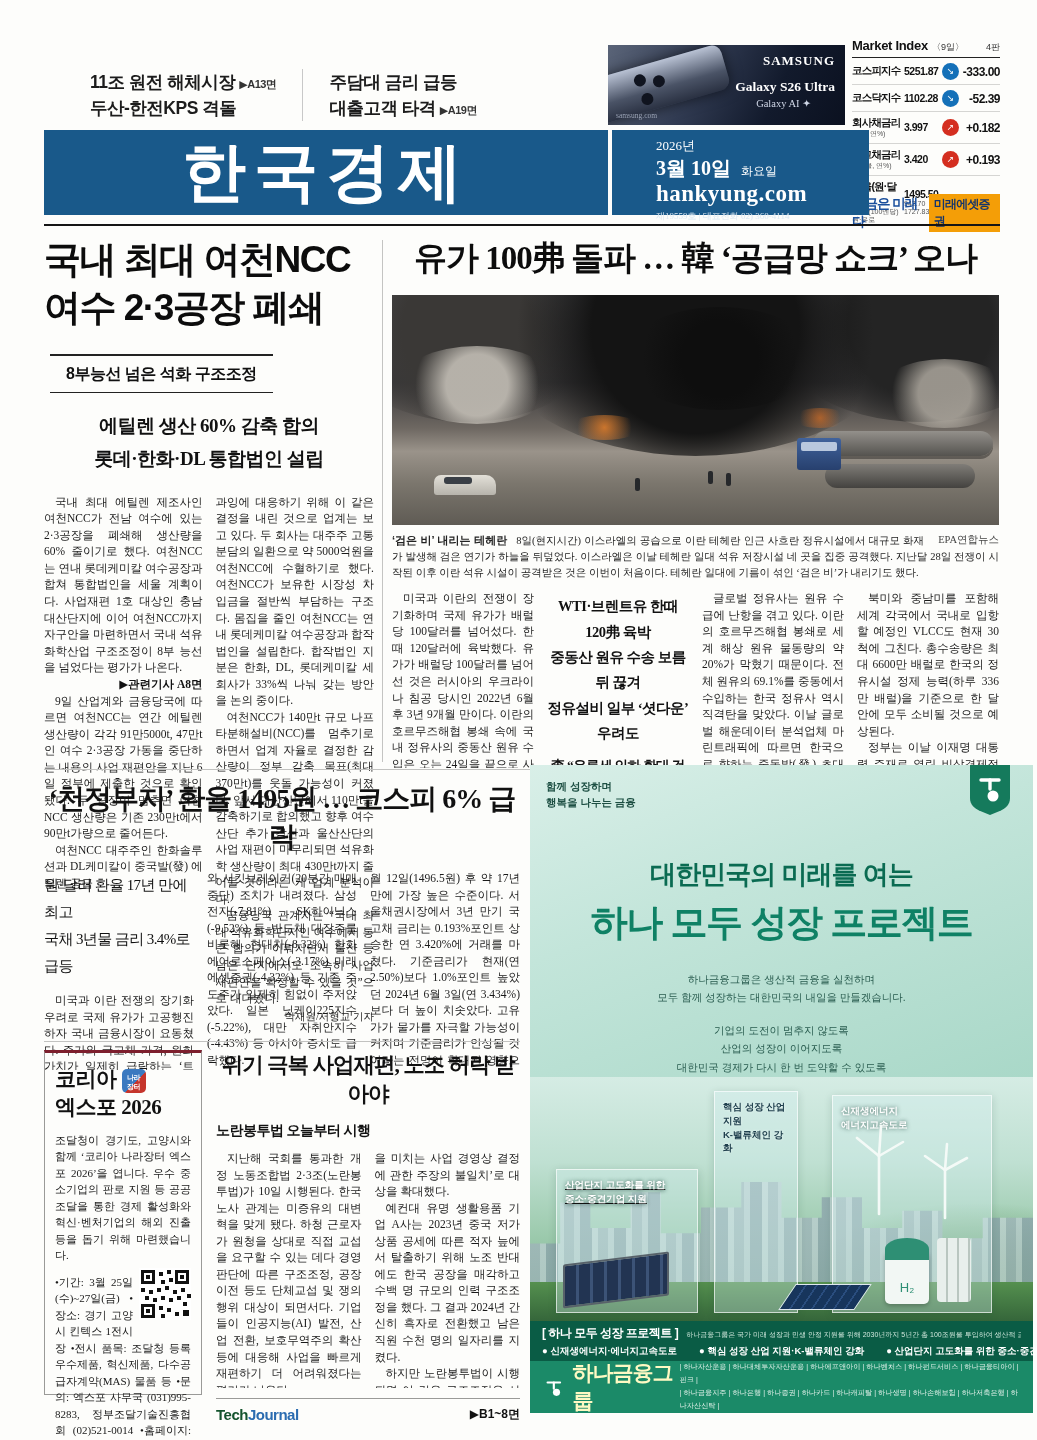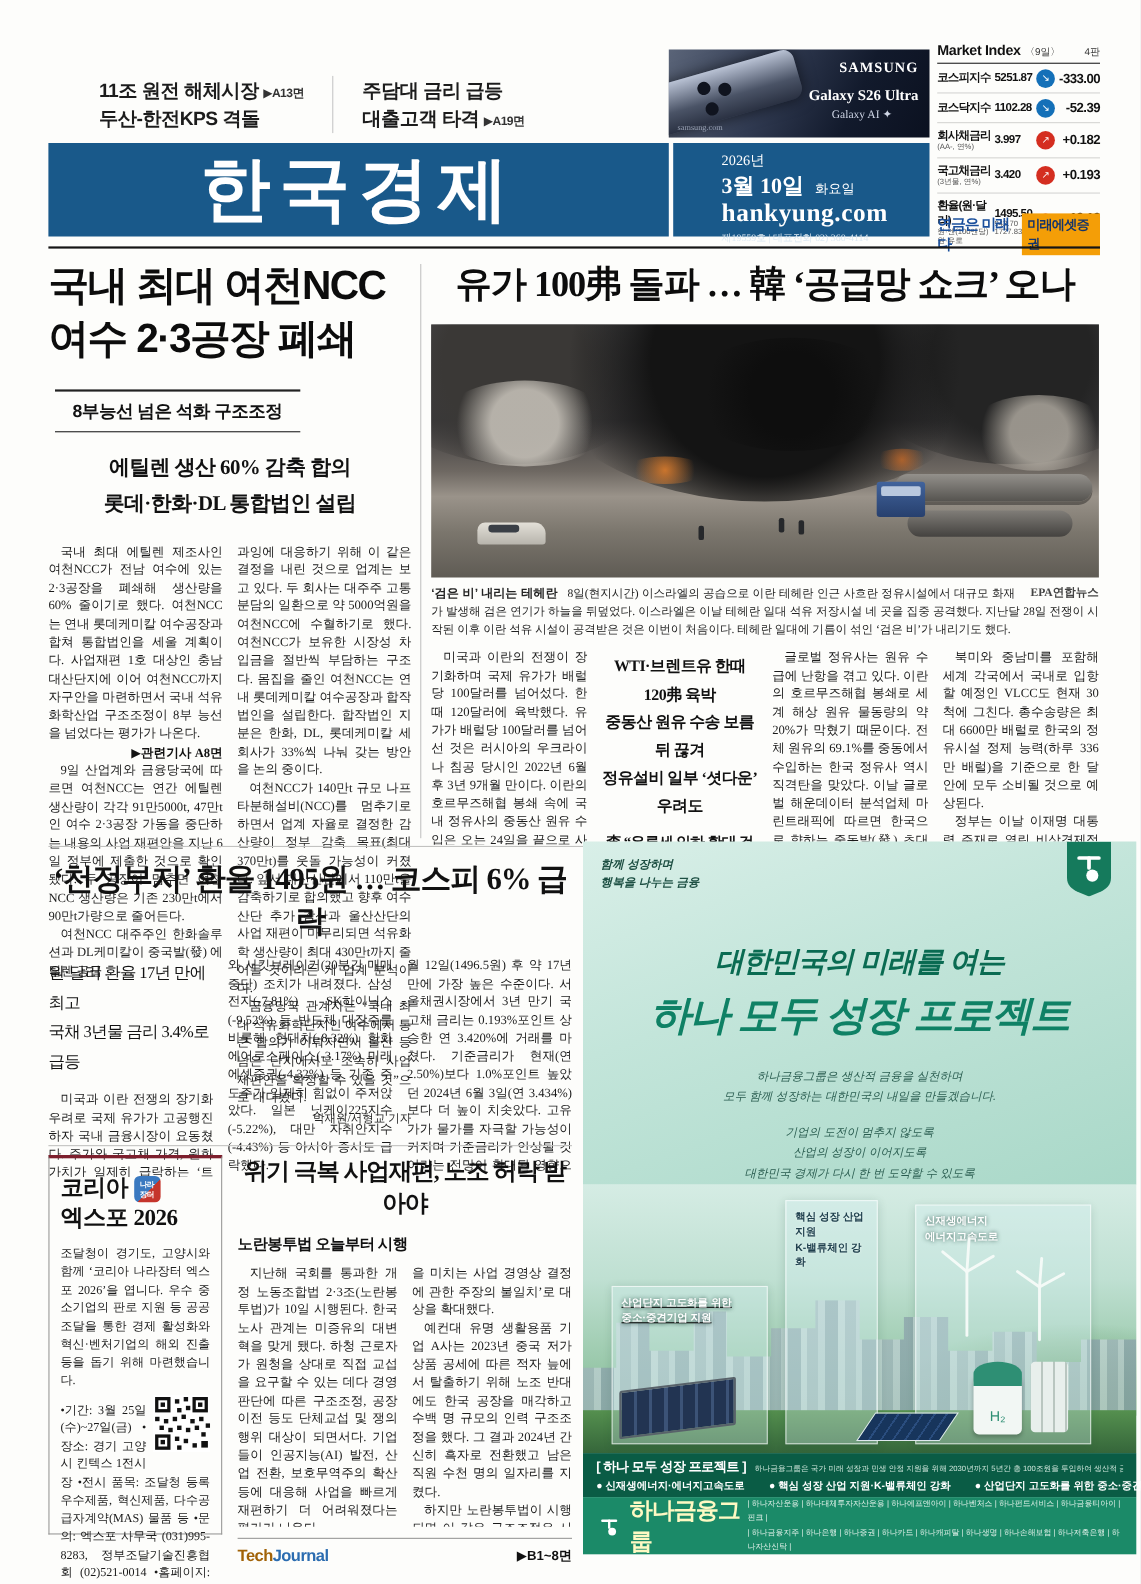--- a/index.html
+++ b/index.html
@@ -49,21 +49,21 @@
   .mi-chg b { font-size:12px; letter-spacing:-0.5px; }
   .mi-chg span { display:block; font-size:6.5px; color:#555; }
 
   #mirae { position:absolute; top:194px; left:852px; width:148px; display:flex; align-items:center; font-family:"Liberation Sans","DejaVu Sans",sans-serif; }
   #mirae .slog { color:#1a4f9c; font-weight:bold; font-size:13.5px; letter-spacing:-1px; }
   #mirae .brand { margin-left:6px; background:#f49e07; color:#15356b; font-weight:bold; font-size:12px; padding:2px 5px; letter-spacing:-0.8px;}
 
   #masthead { position:absolute; top:130px; left:44px; width:564px; height:85px; background:#19598a;
     display:flex; align-items:center; justify-content:center; }
   #masthead .mt { color:#fff; font-weight:bold; font-size:64px; letter-spacing:8px; font-family:"Liberation Serif","DejaVu Serif",serif; }
-  #datebox { position:absolute; top:130px; left:612px; width:233px; height:85px; background:#19598a; color:#fff; padding:7px 0 0 44px; }
+  #datebox { position:absolute; top:130px; left:612px; width:257px; height:85px; background:#19598a; color:#fff; padding:7px 0 0 44px; }
   #datebox .y { font-size:13px; }
   #datebox .d { font-size:20px; font-weight:bold; display:inline-block;}
   #datebox .w { font-size:12px; margin-left:10px; }
   #datebox .site { font-size:23px; font-weight:bold; letter-spacing:0.5px; line-height:1.05;}
   #datebox .iss { font-size:9px; margin-top:4px; color:#dce8f2; }
 
   #rule-main { position:absolute; top:224px; left:44px; width:956px; height:2px; background:#151515; }
 
   
   .cols { display:flex; }
@@ -100,21 +100,21 @@
   .tank1 { position:absolute; right:1%; bottom:30%; width:180px; height:25px; border-radius:13px; background:linear-gradient(180deg,#93908b,#55534f); box-shadow:0 3px 0 rgba(0,0,0,.35); }
   .tank2 { position:absolute; right:4%; bottom:16%; width:150px; height:24px; border-radius:12px; background:linear-gradient(180deg,#807d78,#44423f); }
   .truckb { position:absolute; right:26%; bottom:24%; width:44px; height:32px; border-radius:3px; background:linear-gradient(180deg,#41639c,#27406e); }
   .truckb:before { content:""; position:absolute; left:4px; top:4px; width:36px; height:9px; background:#b9c8de; border-radius:2px;}
   .carw { position:absolute; left:7%; bottom:13%; width:62px; height:20px; border-radius:7px 10px 3px 3px; background:linear-gradient(180deg,#e3e0d8,#b7b4ac); }
   .carw:before { content:""; position:absolute; left:10px; top:2px; width:28px; height:7px; background:#3a3f46; border-radius:3px;}
   .fig { position:absolute; width:5px; height:13px; background:#26282b; border-radius:2px; }
   .f1 { left:52%; bottom:18%; } .f2 { left:55%; bottom:17%; } .f3 { left:40%; bottom:15%; }
   .caption { margin-top:7px; font-size:10.5px; line-height:1.5; text-align:justify; color:#222; }
   .caption .ct { font-family:"Liberation Sans","DejaVu Sans",sans-serif; font-weight:bold; font-size:11px; margin-right:6px; }
-  .caption .credit { float:right; color:#444; margin-left:14px;font-weight:bold; }
+  .caption .credit { float:right; color:#444; margin-left:14px; }
   #main-article .cols { margin-top:10px; height:178px; }
   .colsub1 { font-weight:bold; font-size:13.5px; text-align:center; margin:2px 0 8px; letter-spacing:-0.6px;}
 
   #rule2 { position:absolute; top:769px; left:44px; width:956px; height:1px; background:#c2c2c0; }
 
   
   #article2 { position:absolute; top:780px; left:44px; width:476px; height:255px; }
   #article2 .hl { text-align:center; font-weight:bold; font-size:28px; letter-spacing:-1px; }
   #article2 .cols { margin-top:14px; height:200px; }
   .deck2 { font-weight:normal; font-size:15px; line-height:1.8; white-space:pre-line; letter-spacing:-0.6px; margin:2px 0 12px; }
@@ -135,21 +135,21 @@
   #article3 .hl { text-align:center; font-weight:bold; font-size:21.5px; letter-spacing:-1px; }
   #article3 .kicker { font-weight:bold; font-size:14px; margin:14px 0 10px; letter-spacing:-0.5px;}
   #article3 .cols { height:238px; }
   #a3foot { display:flex; align-items:center; border-top:1px solid #9a9a98; margin-top:10px; padding-top:7px; font-family:"Liberation Sans","DejaVu Sans",sans-serif;}
   #a3foot .tj { font-weight:bold; font-size:15px; letter-spacing:-0.5px; color:#0d2b4e; }
   #a3foot .tj span { color:#2b6cb0; }
   #a3foot .pg { margin-left:auto; font-weight:bold; font-size:12px; }
 
   
   #hana { position:absolute; top:765px; left:530px; width:503px; height:648px; font-family:"Liberation Sans","DejaVu Sans",sans-serif; }
-  .ad-top { position:relative; height:312px; background:linear-gradient(160deg,#d9efe8 0%,#c3e5da 40%,#a9d8c8 100%); overflow:hidden; text-align:center;font-style:italic; }
+  .ad-top { position:relative; height:312px; background:linear-gradient(160deg,#d9efe8 0%,#c3e5da 40%,#a9d8c8 100%); overflow:hidden; text-align:center; }
   .ad-top .slogan { position:absolute; left:16px; top:14px; text-align:left; font-size:10.5px; font-weight:bold; color:#1d4f43; line-height:1.5; }
   .hana-shield { position:absolute; right:22px; top:0; }
   .ad-t1 { margin-top:92px; font-size:26px; font-weight:bold; color:#0a6b52; letter-spacing:-1px; }
   .ad-t2 { margin-top:6px; font-size:37px; font-weight:bold; color:#0f8165; letter-spacing:-1.5px; }
   .ad-p1 { margin-top:22px; font-size:10.5px; color:#2a5d50; line-height:1.75; }
   .ad-p2 { margin-top:14px; font-size:10.5px; color:#2a5d50; line-height:1.75; }
   .ad-visual { position:relative; height:244px; overflow:hidden;
     background:linear-gradient(180deg,#d5ece4 0%,#bfe0d2 35%,#9ccaad 65%,#74ab83 100%); }
   .hill-r { position:absolute; right:-4%; bottom:14%; width:50%; height:34%; background:radial-gradient(ellipse at 70% 100%,#639a67,rgba(99,154,103,0) 72%); }
   .city1 { position:absolute; left:0; right:0; bottom:15%; height:42%; opacity:.75;
@@ -436,21 +436,21 @@
         <div class="col">
           <div class="p">지난해 국회를 통과한 개정 노동조합법 2·3조(노란봉투법)가 10일 시행된다. 한국 노사 관계는 미증유의 대변혁을 맞게 됐다. 하청 근로자가 원청을 상대로 직접 교섭을 요구할 수 있는 데다 경영 판단에 따른 구조조정, 공장 이전 등도 단체교섭 및 쟁의행위 대상이 되면서다. 기업들이 인공지능(AI) 발전, 산업 전환, 보호무역주의 확산 등에 대응해 사업을 빠르게 재편하기 더 어려워졌다는 평가가 나온다.</div>
         </div>
         <div class="col">
           <div class="p pc">을 미치는 사업 경영상 결정에 관한 주장의 불일치’로 대상을 확대했다.</div>
           <div class="p">예컨대 유명 생활용품 기업 A사는 2023년 중국 저가 상품 공세에 따른 적자 늪에서 탈출하기 위해 노조 반대에도 한국 공장을 매각하고 수백 명 규모의 인력 구조조정을 했다. 그 결과 2024년 간신히 흑자로 전환했고 남은 직원 수천 명의 일자리를 지켰다.</div>
           <div class="p">하지만 노란봉투법이 시행되면 이 같은 구조조정은 시작도 못 해보고 제동이 걸린다.</div>
         </div>
       </div>
     <div id="a3foot">
-      <div class="tj"><span style="color:#a16207">Tech</span><span>Journal</span></div>
+      <div class="tj"><span style="color:#14532d">Tech</span><span>Journal</span></div>
       <div class="pg">▶B1~8면</div>
     </div>
   </div>
 
   <div id="hana">
     <div class="ad-top">
       <div class="slogan preline">함께 성장하며
 행복을 나누는 금융</div>
       <div class="hana-shield">
         <svg width="42" height="50" viewBox="0 0 42 50">

